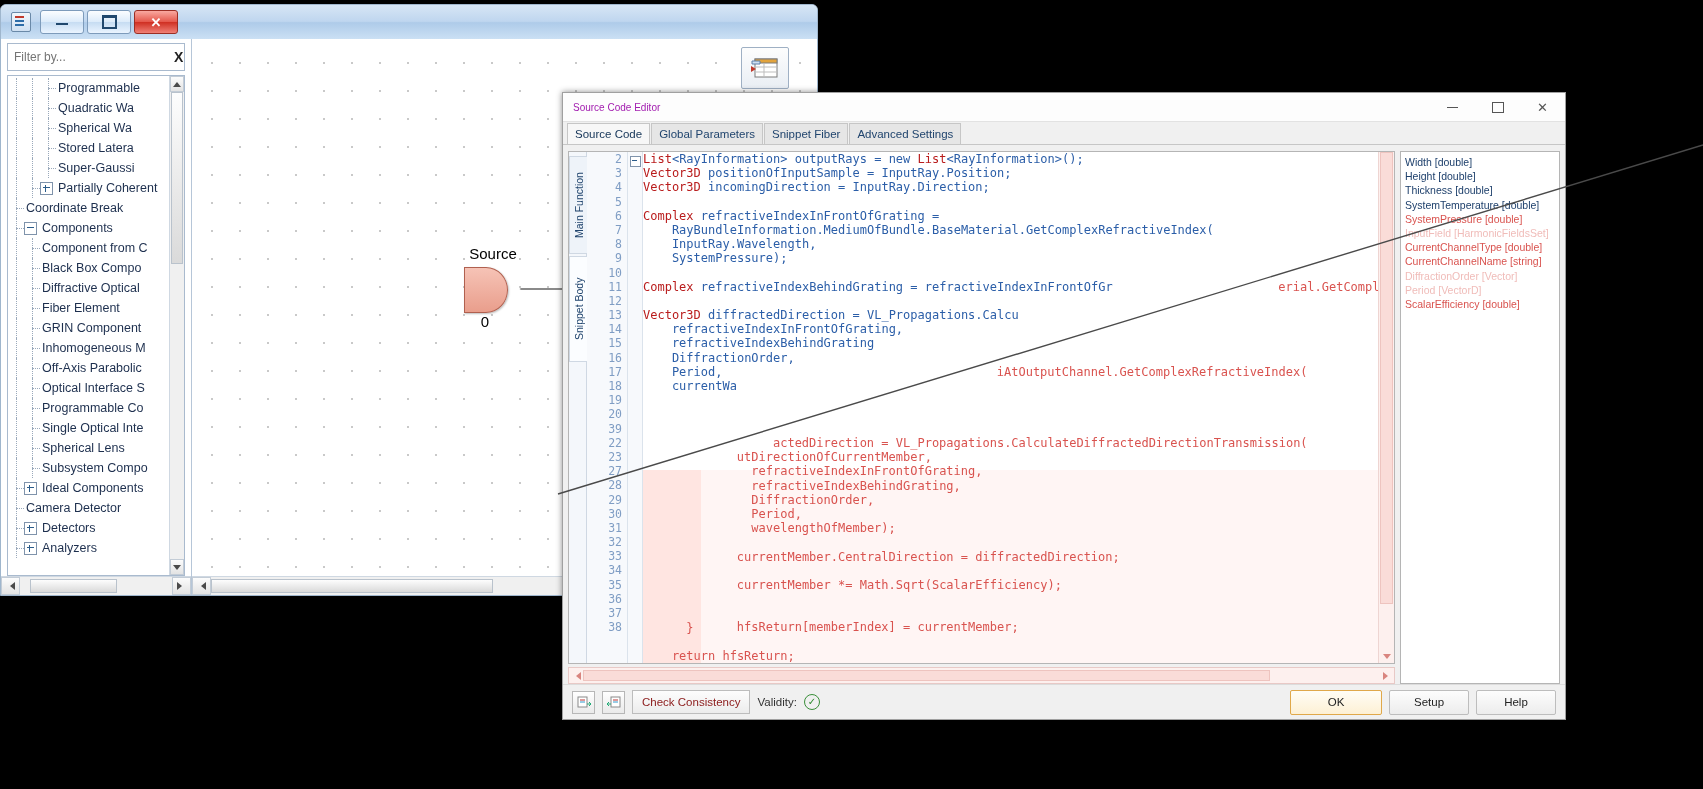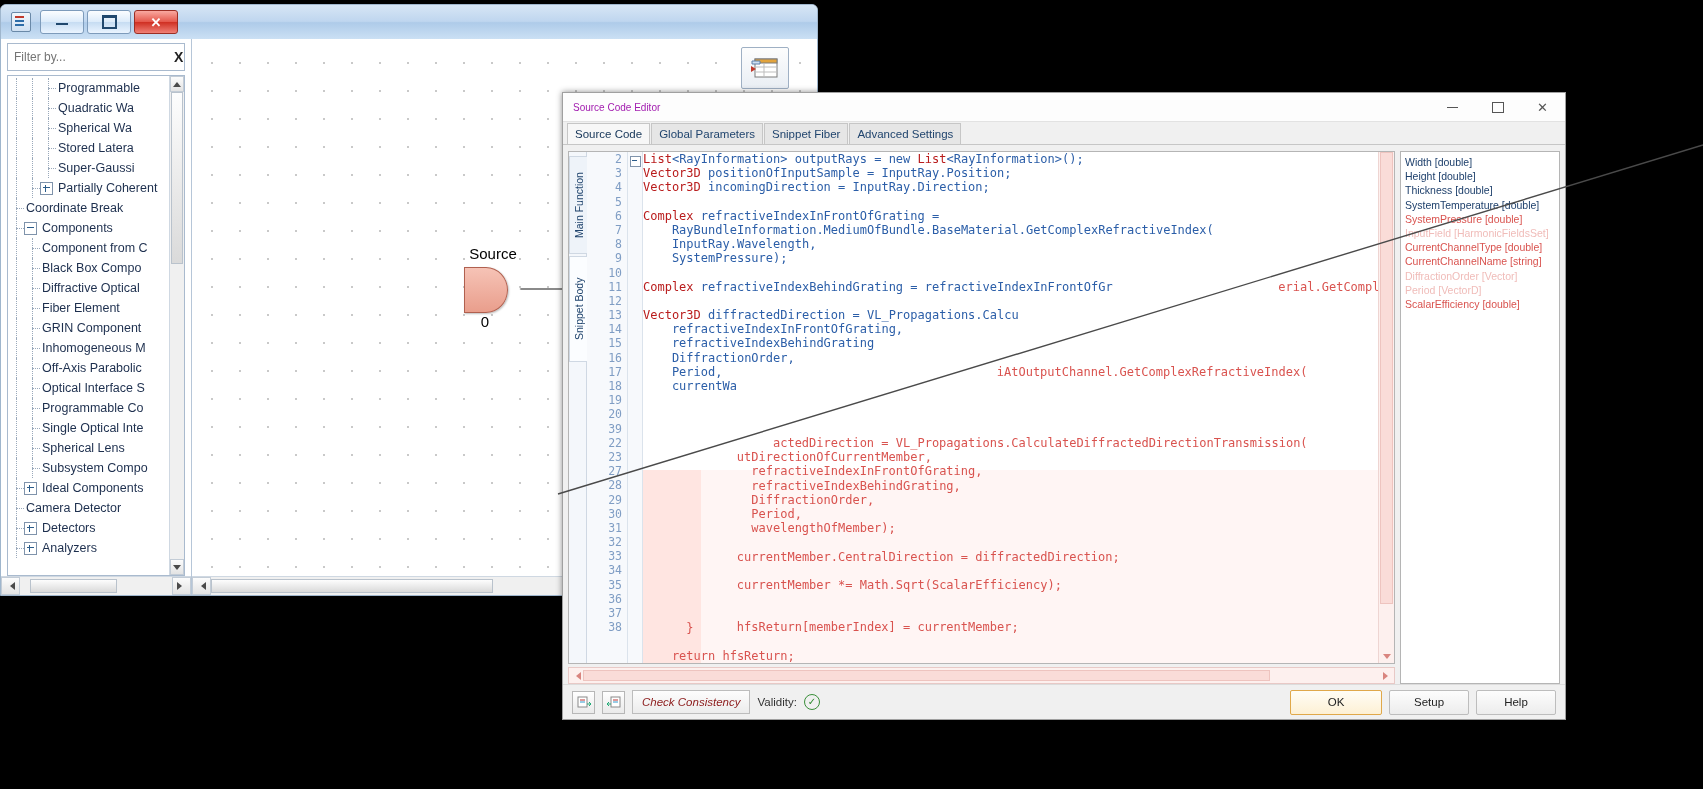--- a/index.html
+++ b/index.html
@@ -255,21 +255,21 @@
   #sce-footer{
     height:34px;flex:none;display:flex;align-items:center;padding:0 9px;gap:7px;
     border-top:1px solid #dcdcdc;background:#f0f0f0;
   }
   .iconbtn{
     width:21px;height:21px;border:1px solid #b7b7b7;background:linear-gradient(#fff,#eaeaea);
     display:flex;align-items:center;justify-content:center;flex:none;position:relative;
   }
   .pushbtn{
     height:22px;padding:0 9px;border:1px solid #bdbdbd;background:linear-gradient(#fdfdfd,#ececec);
-    font-size:11.5px;color:#8b1a1a;display:flex;align-items:center;flex:none;font-style:italic;
+    font-size:11.5px;color:#8b1a1a;display:flex;align-items:center;flex:none;
   }
   .footer-lab{font-size:11.5px;color:#333;}
   .okbtn{
     width:90px;height:23px;border:1px solid #e0a84a;border-radius:2px;
     background:linear-gradient(#fffdf6,#fdf0d4);
     font-size:11.5px;color:#222;display:flex;align-items:center;justify-content:center;flex:none;
   }
   .gbtn{
     width:78px;height:23px;border:1px solid #bdbdbd;border-radius:2px;
     background:linear-gradient(#fdfdfd,#ececec);

